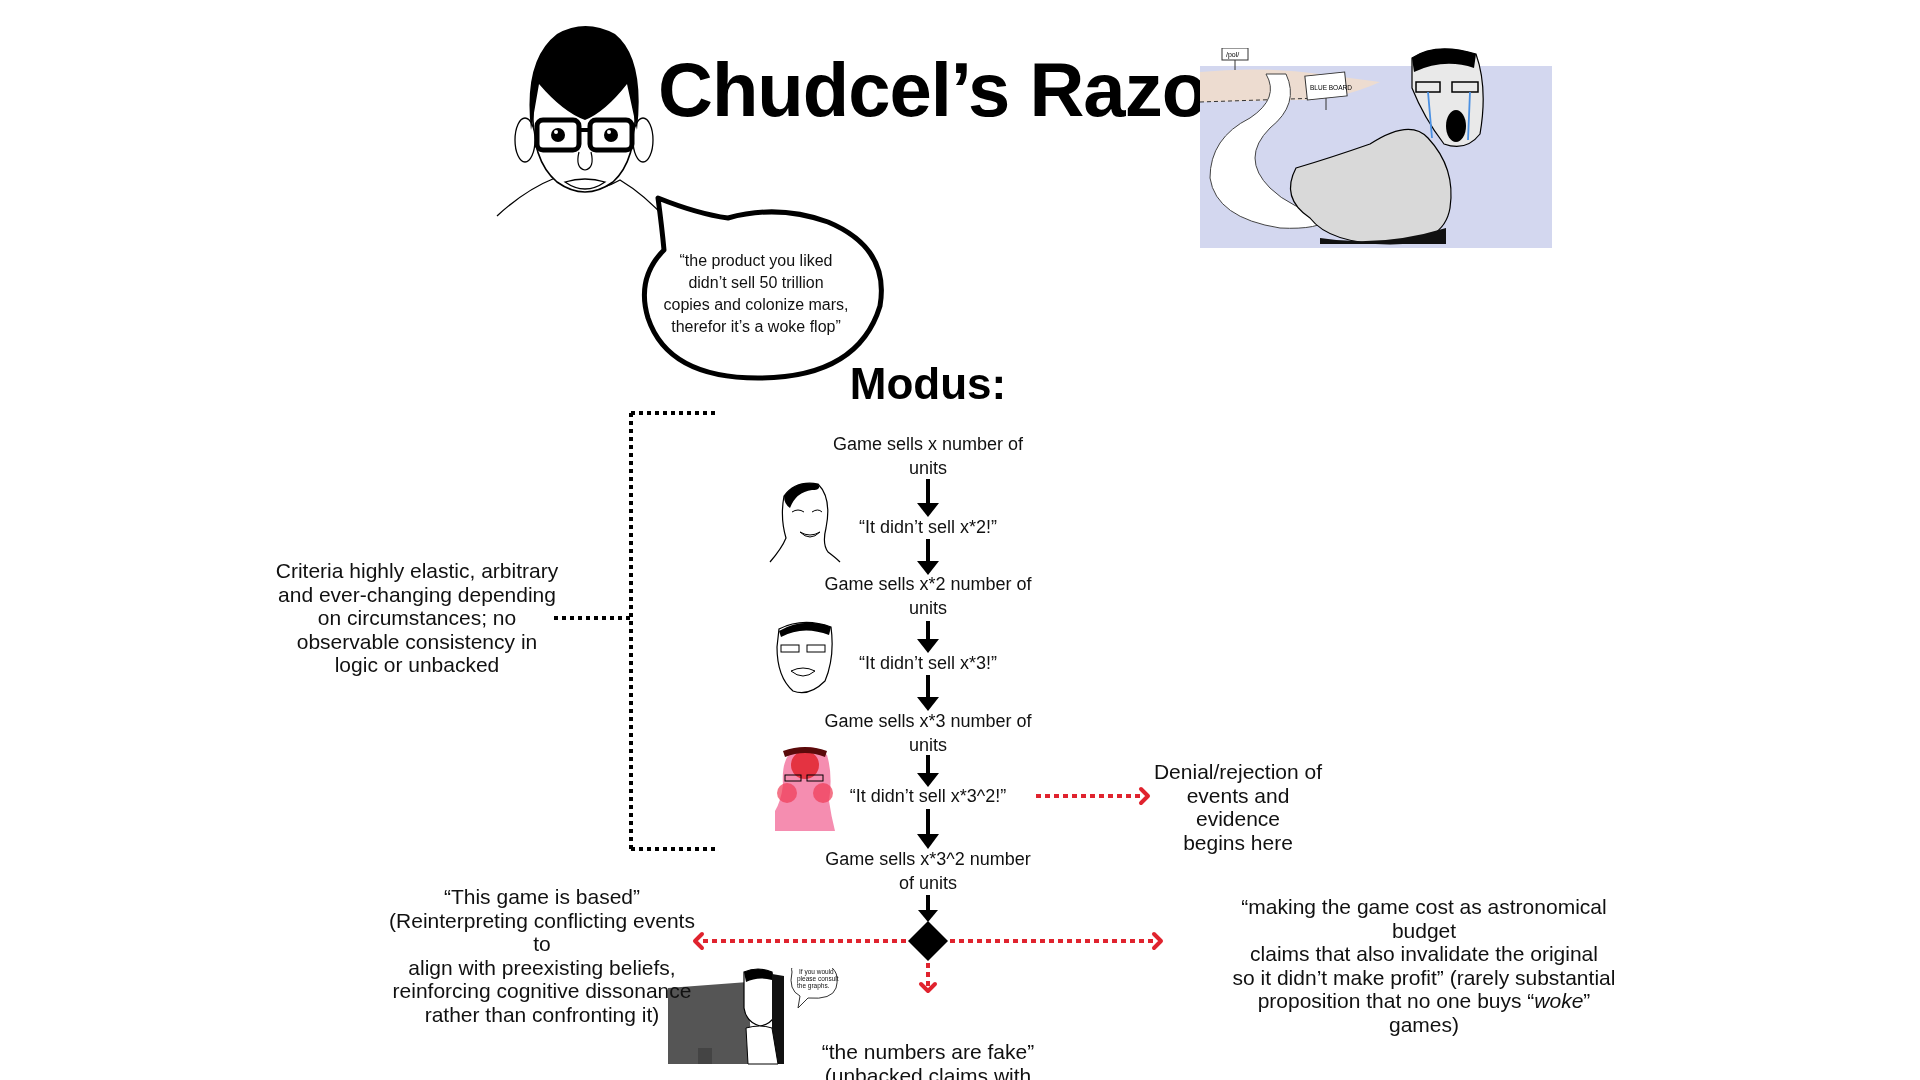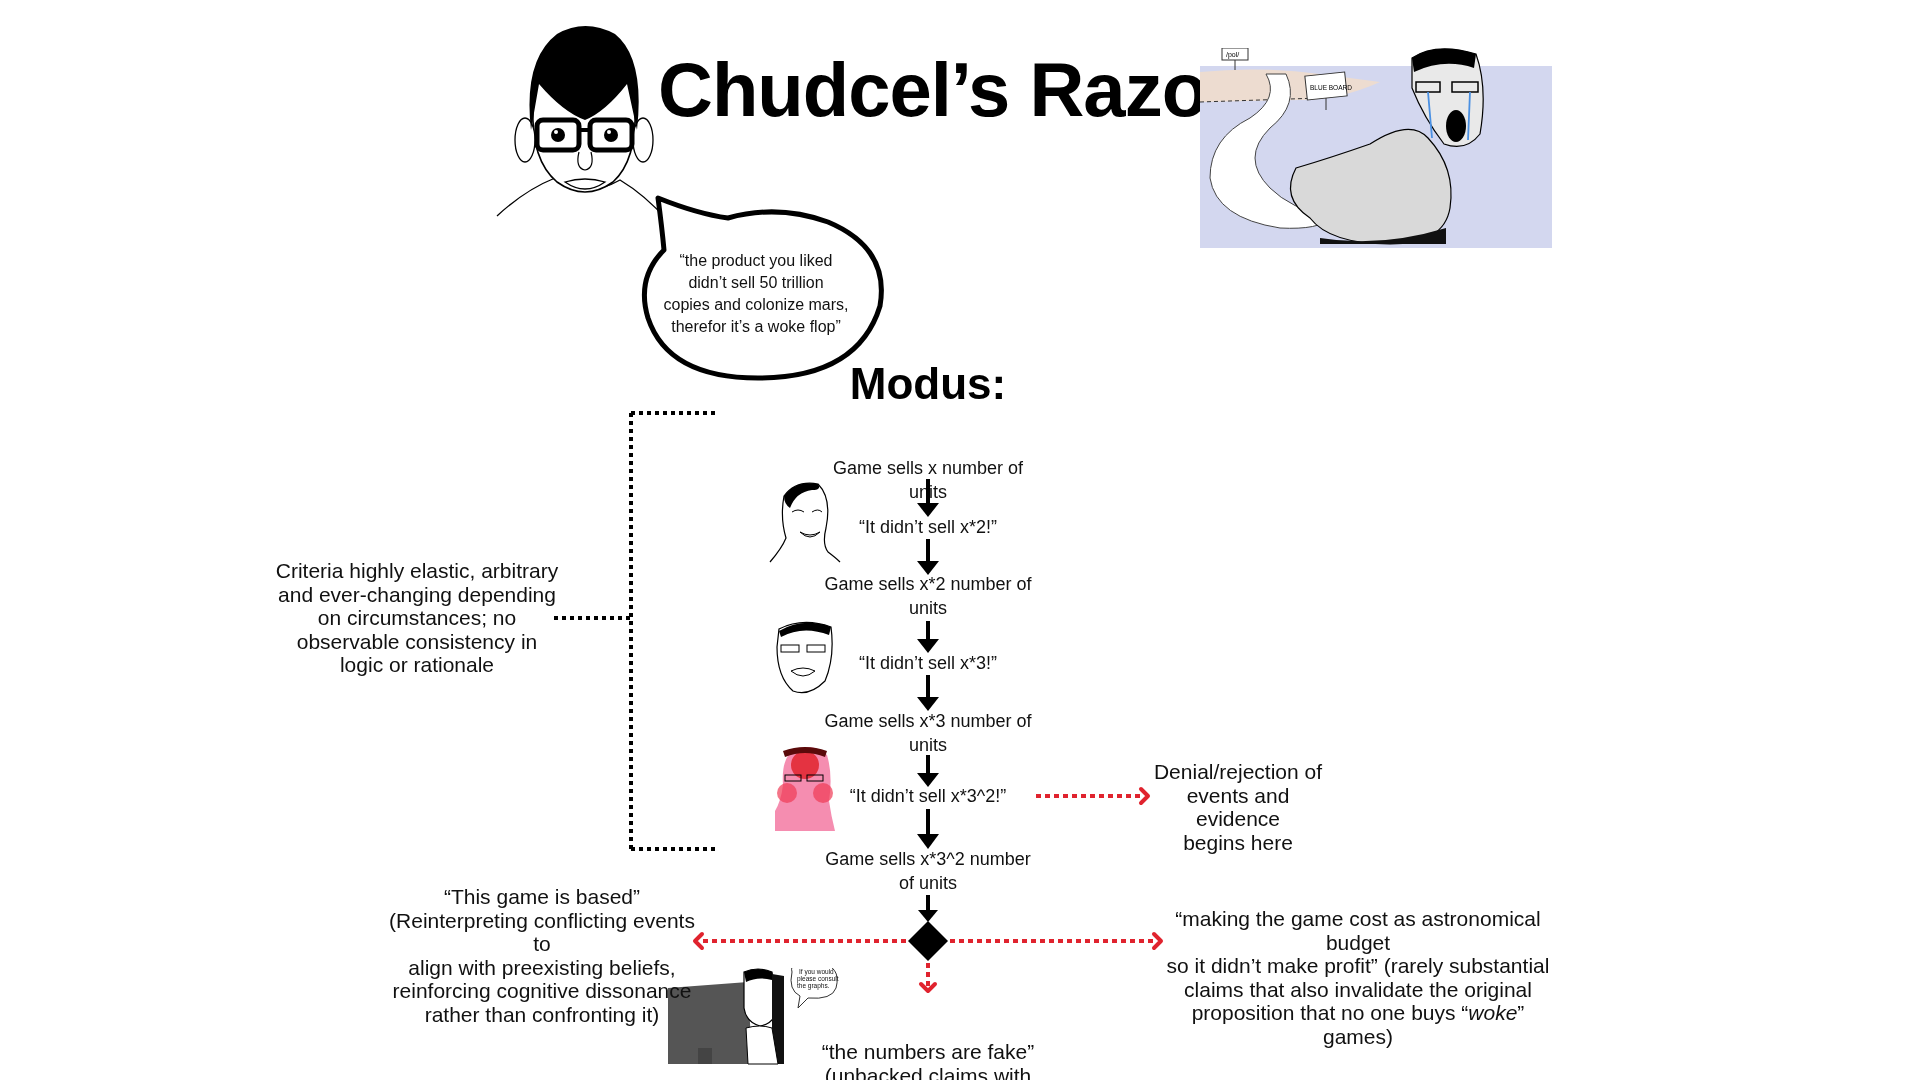--- a/index.html
+++ b/index.html
@@ -72,21 +72,21 @@
   <path d="M212 10 Q236 -6 276 6 Q288 40 280 86 Q266 104 244 96 Q224 70 212 40 Z" fill="#e9e9e9" stroke="#000" stroke-width="1.2"></path>
   <path d="M212 10 Q236 -6 276 6 L274 20 Q244 10 214 24 Z" fill="#000"></path>
   <rect x="216" y="34" width="24" height="10" fill="none" stroke="#000" stroke-width="1.5"></rect>
   <rect x="252" y="34" width="26" height="10" fill="none" stroke="#000" stroke-width="1.5"></rect>
   <ellipse cx="256" cy="78" rx="10" ry="16" fill="#000"></ellipse>
   <path d="M228 44 L232 90 M270 44 L268 92" stroke="#4a90e2" stroke-width="1.8"></path>
 </svg>
 
 <div class="abs modus">Modus:</div>
 
-<div class="abs flow-text" style="left:788px;top:432px;margin-top:24px;">
+<div class="abs flow-text" style="left:788px;top:432px;">
   <div>Game sells x number of</div>
   <div>units</div>
 </div>
 <div class="abs flow-text" style="left:788px;top:515px;">“It didn’t sell x*2!”</div>
 <div class="abs flow-text" style="left:788px;top:572px;">
   <div>Game sells x*2 number of</div>
   <div>units</div>
 </div>
 <div class="abs flow-text" style="left:788px;top:651px;">“It didn’t sell x*3!”</div>
 <div class="abs flow-text" style="left:788px;top:709px;">
@@ -182,41 +182,41 @@
     <polyline points="1154,934 1161,941 1154,948"></polyline>
     <polyline points="921,984 928,991 935,984"></polyline>
   </g>
 </svg>
 
 <div class="abs side-text" style="left:272px;top:559px;width:290px;">
   <div>Criteria highly elastic, arbitrary</div>
   <div>and ever-changing depending</div>
   <div>on circumstances; no</div>
   <div>observable consistency in</div>
-  <div>logic or rationale</div>
+  <div>logic or unbacked</div>
 </div>
 
 <div class="abs side-text" style="left:1148px;top:760px;width:180px;">
   <div>Denial/rejection of</div>
   <div>events and evidence</div>
   <div>begins here</div>
 </div>
 
 <div class="abs side-text" style="left:382px;top:885px;width:320px;">
   <div>“This game is based”</div>
   <div>(Reinterpreting conflicting events to</div>
   <div>align with preexisting beliefs,</div>
   <div>reinforcing cognitive dissonance</div>
   <div>rather than confronting it)</div>
 </div>
 
-<div class="abs side-text" style="left:1162px;top:895px;width:392px;margin-top:12px;">
+<div class="abs side-text" style="left:1228px;top:895px;width:392px;">
   <div>“making the game cost as astronomical budget</div>
+  <div>claims that also invalidate the original</div>
   <div>so it didn’t make profit” (rarely substantial</div>
-  <div>claims that also invalidate the original</div>
   <div><span>proposition that no one buys “</span><span class="italic">woke</span><span>” games)</span></div>
 </div>
 
 <div class="abs side-text" style="left:818px;top:1040px;width:220px;">
   <div>“the numbers are fake”</div>
   <div>(unbacked claims with</div>
   <div>desperate theorycrafting)</div>
 </div>
 
 </body></html>

